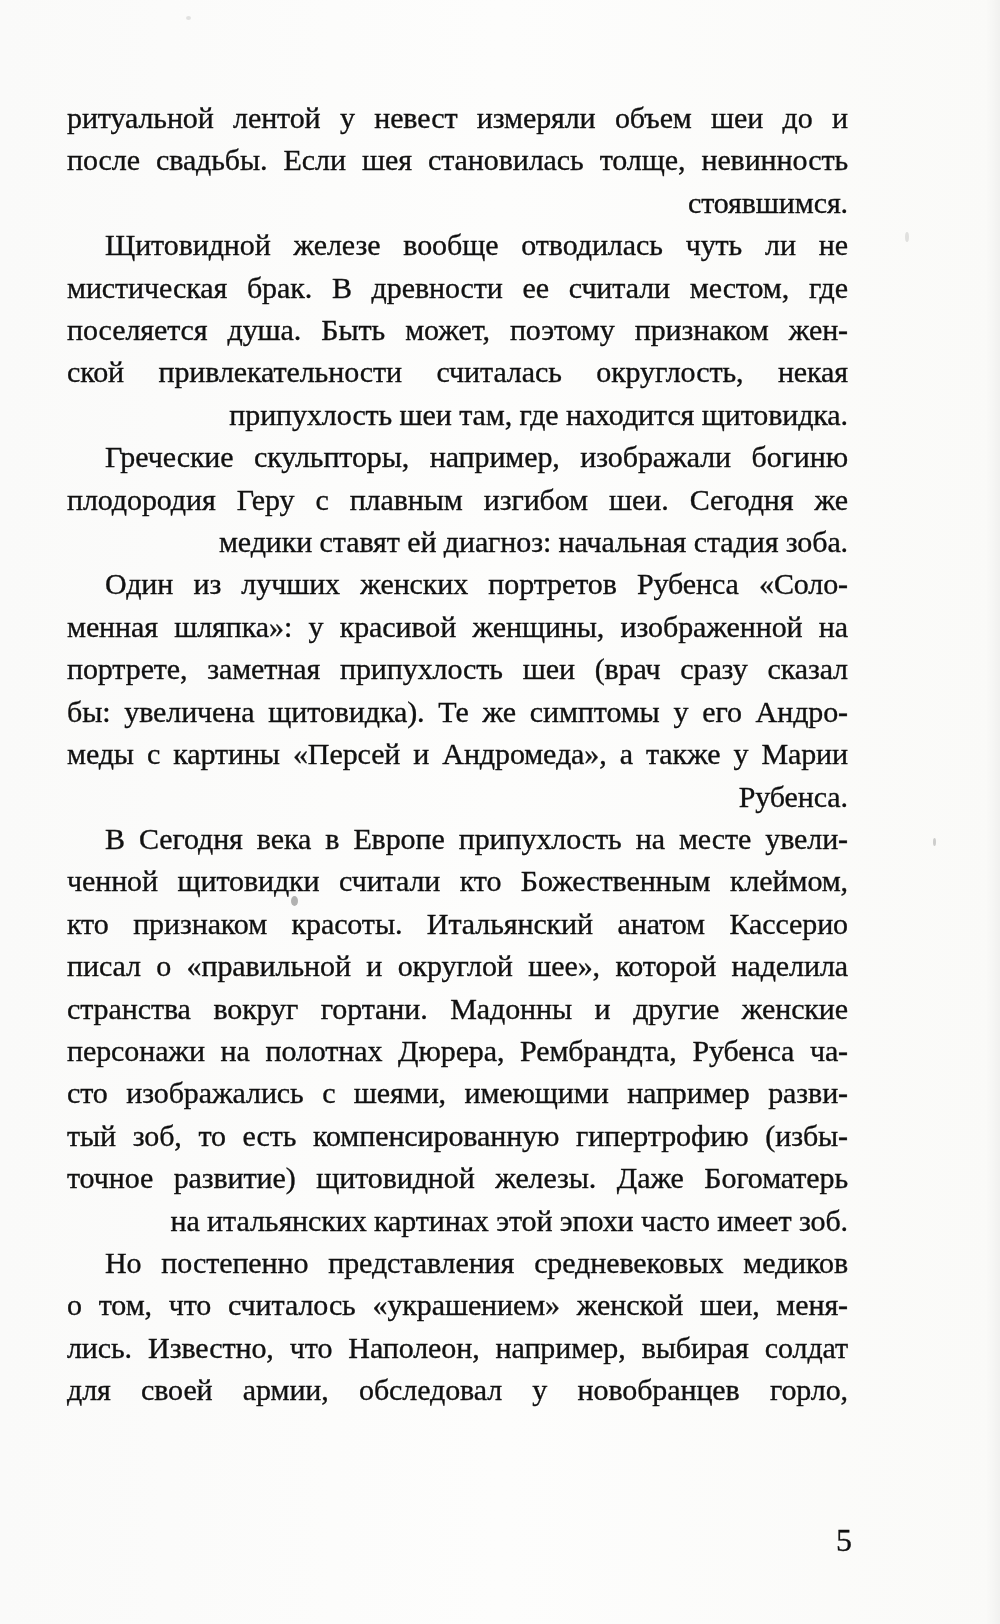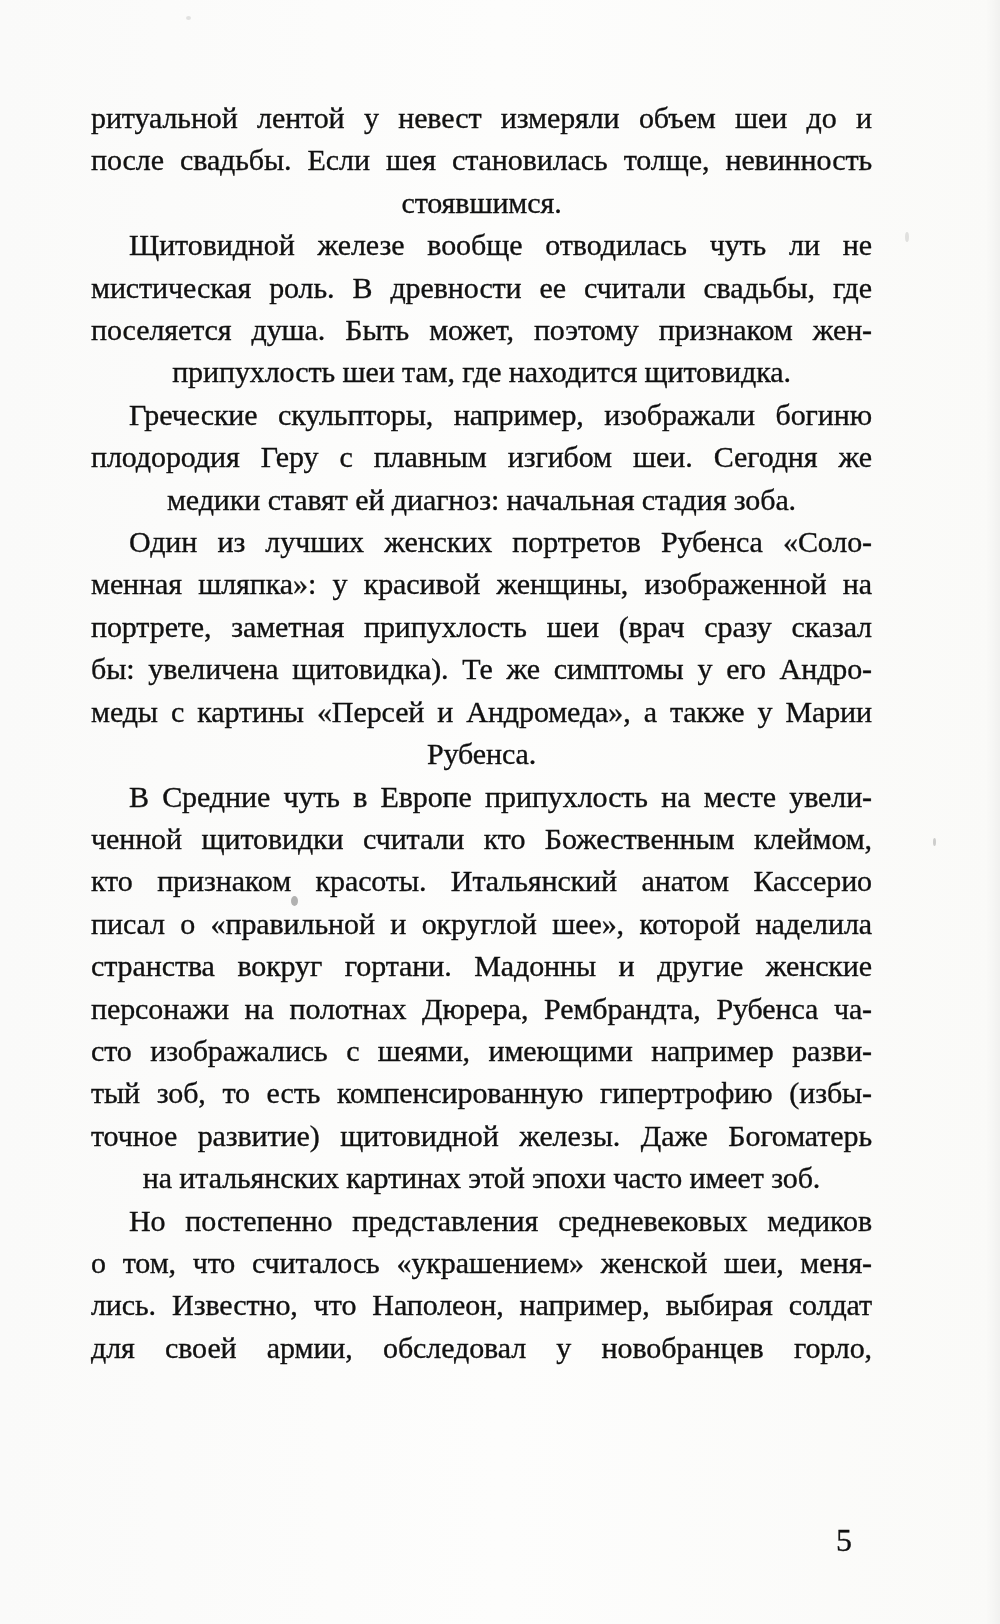--- a/index.html
+++ b/index.html
@@ -18,25 +18,24 @@
     font-family: "Liberation Serif", "DejaVu Serif", serif;
     color: #111111;
   }
   .text-block {
     position: absolute;
     left: 67px;
     top: 97px;
     width: 781px;
     font-size: 30px;
     line-height: 42.4px;
-    margin-left: 24px;
     -webkit-text-stroke: 0.35px currentColor;
   }
   .line {
-    text-align: center;
+    text-align: right;
     white-space: normal;
     letter-spacing: -0.1px;
   }
   .line.j {
     text-align: justify;
     text-align-last: justify;
   }
   .line.indent {
     padding-left: 38px;
     font-family: Liberation Serif, serif;
@@ -67,33 +66,34 @@
 </style>
 </head>
 <body>
 
 <div class="scan-page">
   <div class="text-block">
       <div class="line j">ритуальной лентой у невест измеряли объем шеи до и</div>
       <div class="line j">после свадьбы. Если шея становилась толще, невинность</div>
       <div class="line">стоявшимся.</div>
       <div class="line j indent">Щитовидной железе вообще отводилась чуть ли не</div>
-      <div class="line j">мистическая роль. В древности ее считали свадьбы, где</div>
+      <div class="line j">мистическая брак. В древности ее считали местом, где</div>
       <div class="line j">поселяется душа. Быть может, поэтому признаком жен-</div>
+      <div class="line j">ской привлекательности считалась округлость, некая</div>
       <div class="line">припухлость шеи там, где находится щитовидка.</div>
       <div class="line j indent">Греческие скульпторы, например, изображали богиню</div>
       <div class="line j">плодородия Геру с плавным изгибом шеи. Сегодня же</div>
       <div class="line">медики ставят ей диагноз: начальная стадия зоба.</div>
       <div class="line j indent">Один из лучших женских портретов Рубенса «Соло-</div>
       <div class="line j">менная шляпка»: у красивой женщины, изображенной на</div>
       <div class="line j">портрете, заметная припухлость шеи (врач сразу сказал</div>
       <div class="line j">бы: увеличена щитовидка). Те же симптомы у его Андро-</div>
       <div class="line j">меды с картины «Персей и Андромеда», а также у Марии</div>
       <div class="line">Рубенса.</div>
-      <div class="line j indent">В Средние чуть в Европе припухлость на месте увели-</div>
+      <div class="line j indent">В Сегодня века в Европе припухлость на месте увели-</div>
       <div class="line j">ченной щитовидки считали кто Божественным клеймом,</div>
       <div class="line j">кто признаком красоты. Итальянский анатом Кассерио</div>
       <div class="line j">писал о «правильной и округлой шее», которой наделила</div>
       <div class="line j">странства вокруг гортани. Мадонны и другие женские</div>
       <div class="line j">персонажи на полотнах Дюрера, Рембрандта, Рубенса ча-</div>
       <div class="line j">сто изображались с шеями, имеющими например разви-</div>
       <div class="line j">тый зоб, то есть компенсированную гипертрофию (избы-</div>
       <div class="line j">точное развитие) щитовидной железы. Даже Богоматерь</div>
       <div class="line">на итальянских картинах этой эпохи часто имеет зоб.</div>
       <div class="line j indent">Но постепенно представления средневековых медиков</div>

